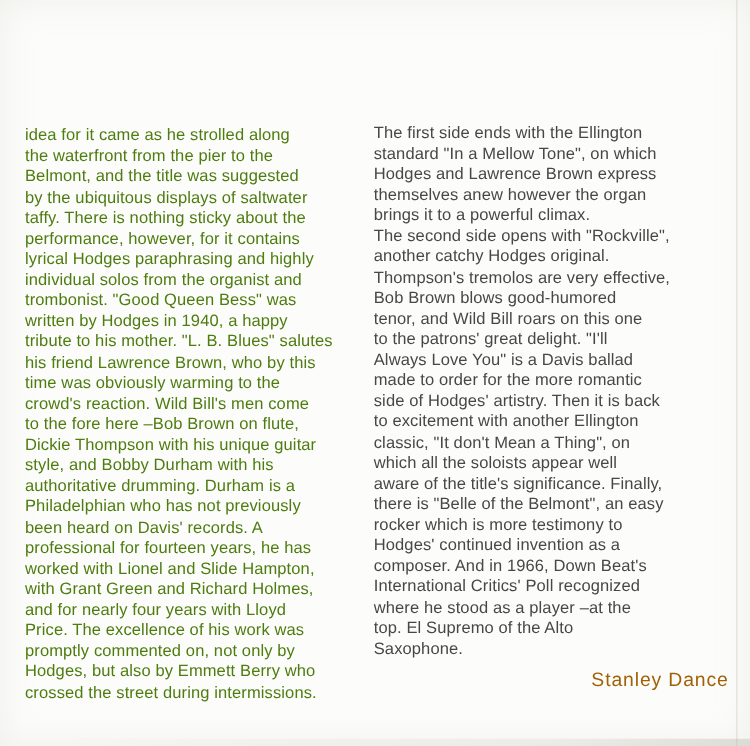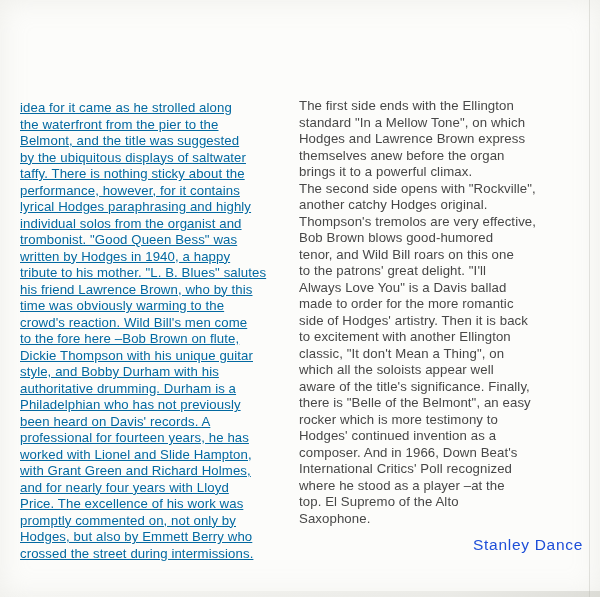--- a/index.html
+++ b/index.html
@@ -72,21 +72,21 @@
   }
 </style>
 </head>
 <body>
 
 <div class="page" style="background: rgb(252, 252, 250);">
   <div class="scan-line"></div>
   <div class="scan-smudge"></div>
 
   <div class="col col-left">
-    <p class="body-text" style="color: #0369a1; text-decoration: underline;">idea for it came as he strolled along
+    <p class="body-text" style="color: #4d7c0f;">idea for it came as he strolled along
 the waterfront from the pier to the
 Belmont, and the title was suggested
 by the ubiquitous displays of saltwater
 taffy. There is nothing sticky about the
 performance, however, for it contains
 lyrical Hodges paraphrasing and highly
 individual solos from the organist and
 trombonist. "Good Queen Bess" was
 written by Hodges in 1940, a happy
 tribute to his mother. "L. B. Blues" salutes
@@ -106,21 +106,21 @@
 Price. The excellence of his work was
 promptly commented on, not only by
 Hodges, but also by Emmett Berry who
 crossed the street during intermissions.</p>
   </div>
 
   <div class="col col-right">
     <p class="body-text" style="color: rgb(71, 71, 71);">The first side ends with the Ellington
 standard "In a Mellow Tone", on which
 Hodges and Lawrence Brown express
-themselves anew before the organ
+themselves anew however the organ
 brings it to a powerful climax.</p>
     <p class="body-text" style="color: rgb(71, 71, 71);">The second side opens with "Rockville",
 another catchy Hodges original.
 Thompson's tremolos are very effective,
 Bob Brown blows good-humored
 tenor, and Wild Bill roars on this one
 to the patrons' great delight. "I'll
 Always Love You" is a Davis ballad
 made to order for the more romantic
 side of Hodges' artistry. Then it is back
@@ -129,15 +129,15 @@
 which all the soloists appear well
 aware of the title's significance. Finally,
 there is "Belle of the Belmont", an easy
 rocker which is more testimony to
 Hodges' continued invention as a
 composer. And in 1966, Down Beat's
 International Critics' Poll recognized
 where he stood as a player –at the
 top. El Supremo of the Alto
 Saxophone.</p>
-    <div class="signature" style="color: #1d4ed8;">Stanley Dance</div>
+    <div class="signature" style="color: #a16207;">Stanley Dance</div>
   </div>
 </div>
 
 </body></html>

